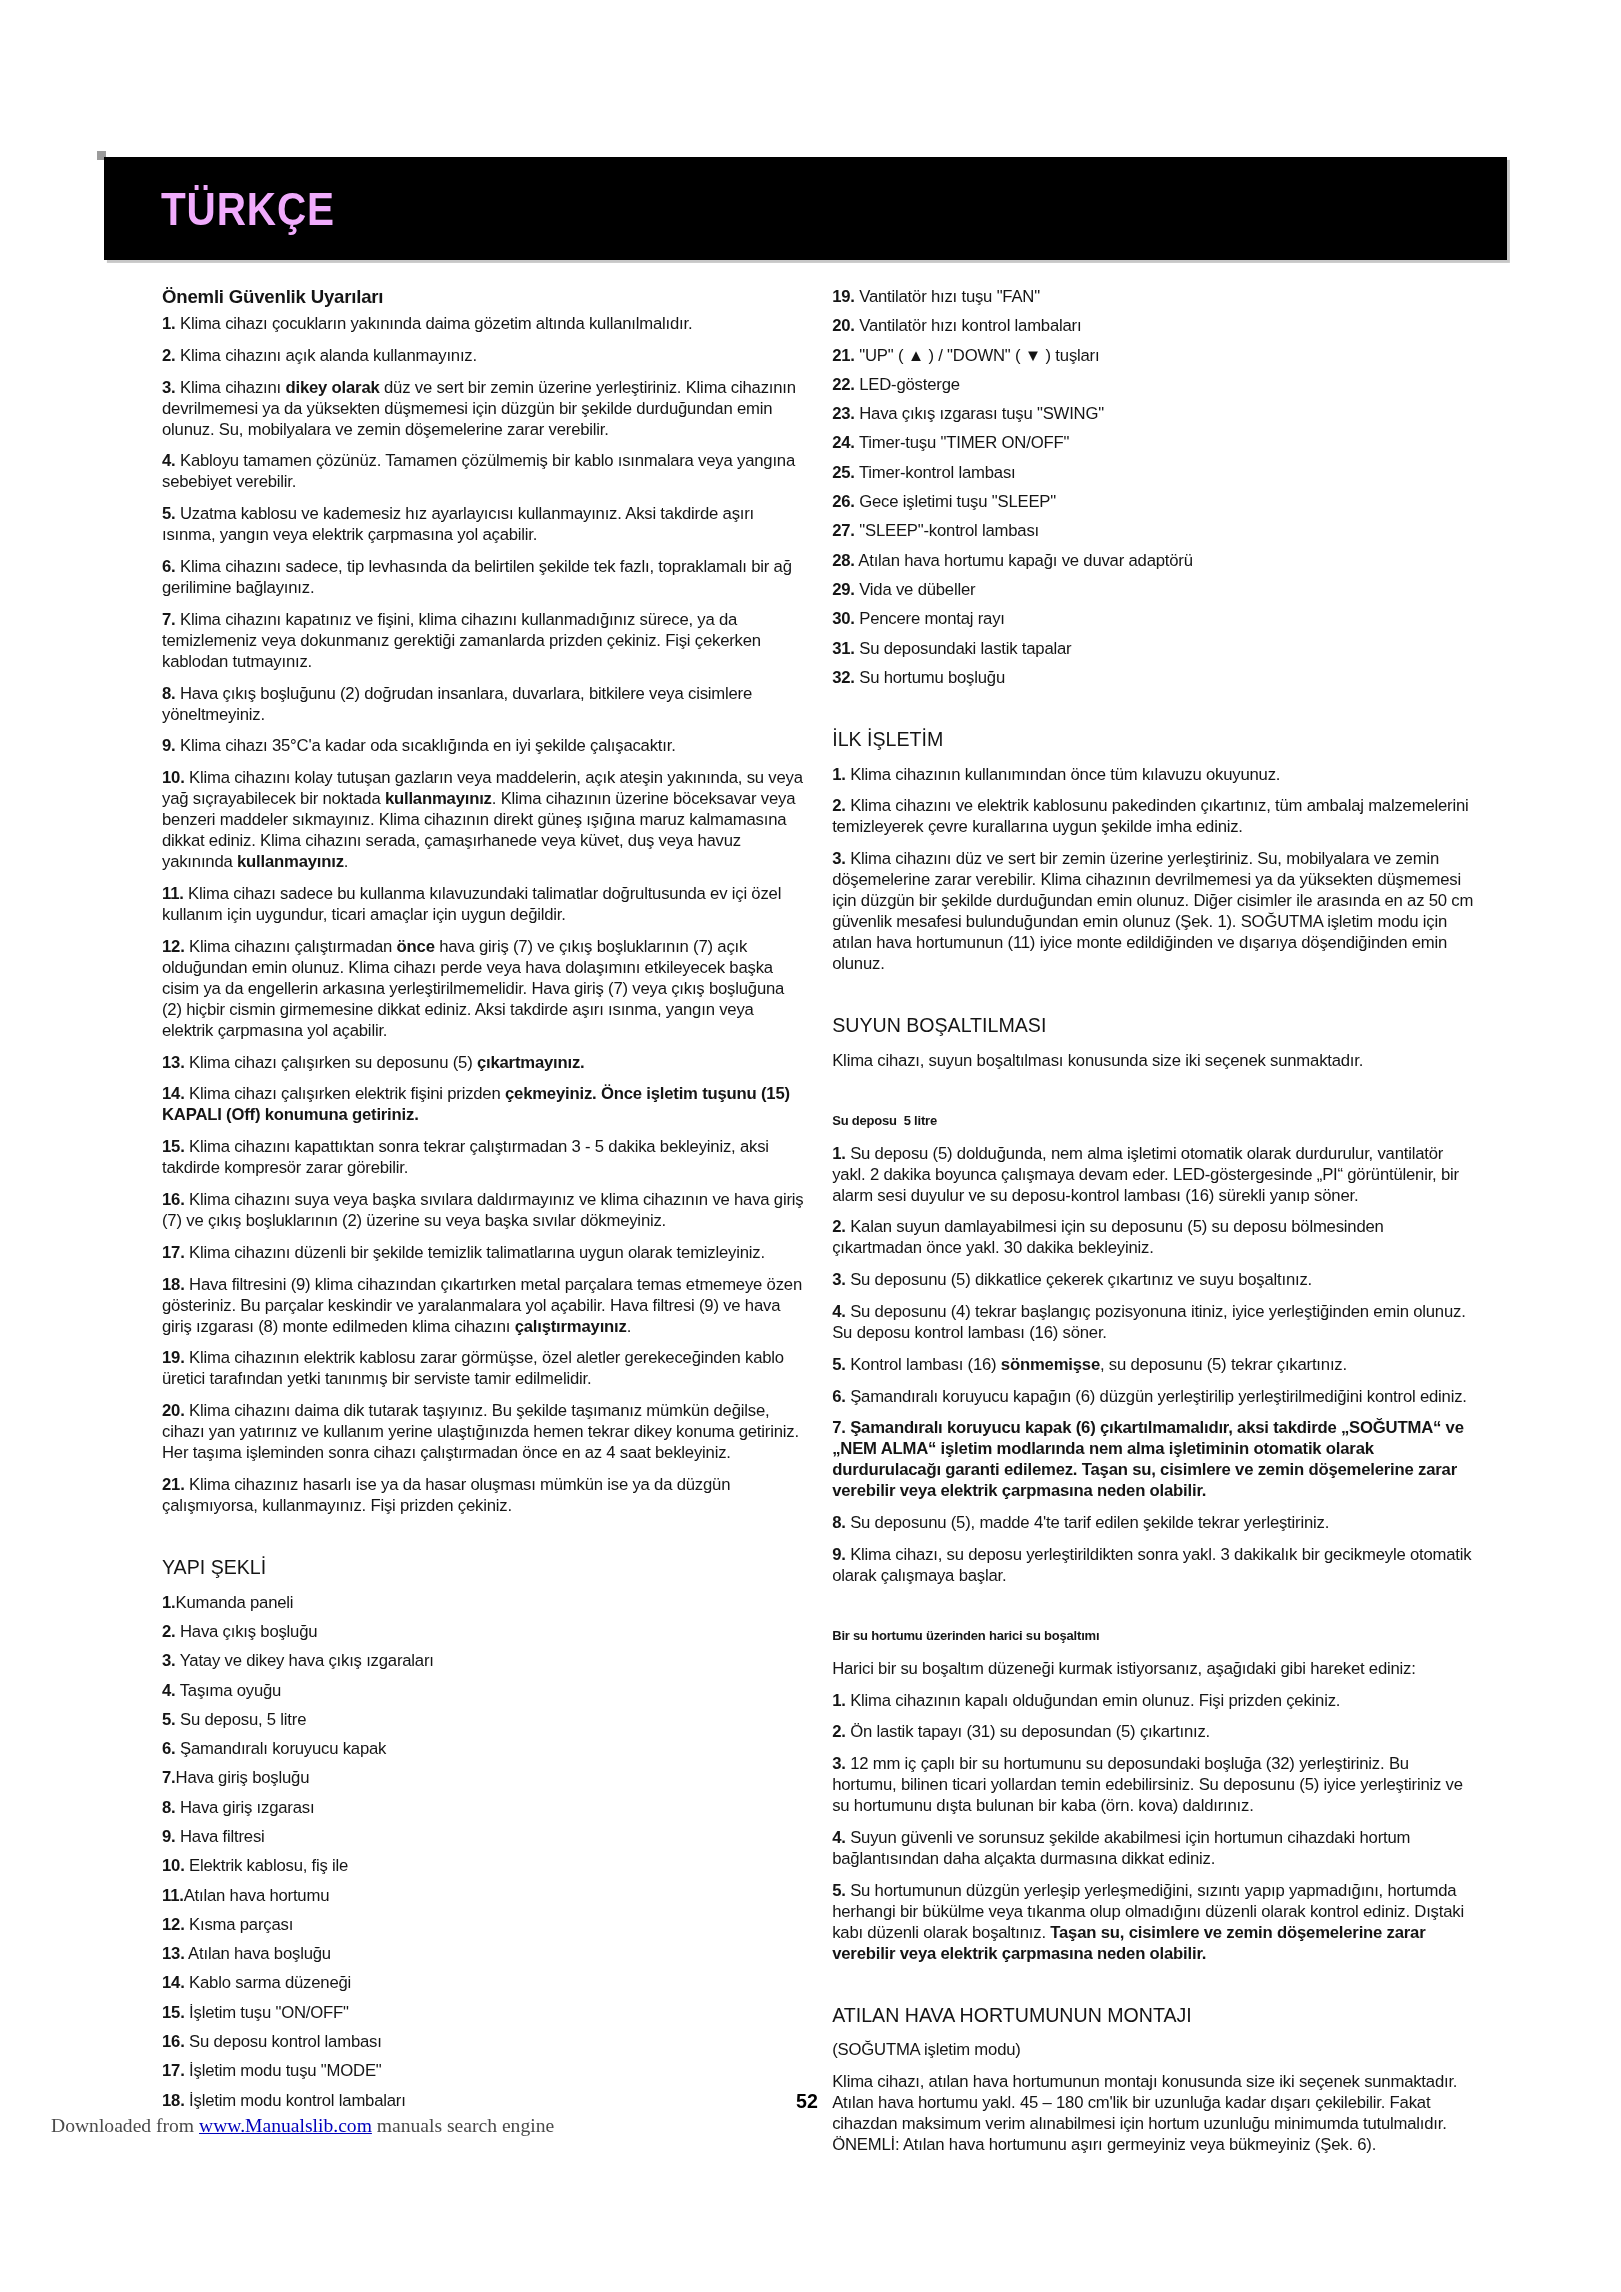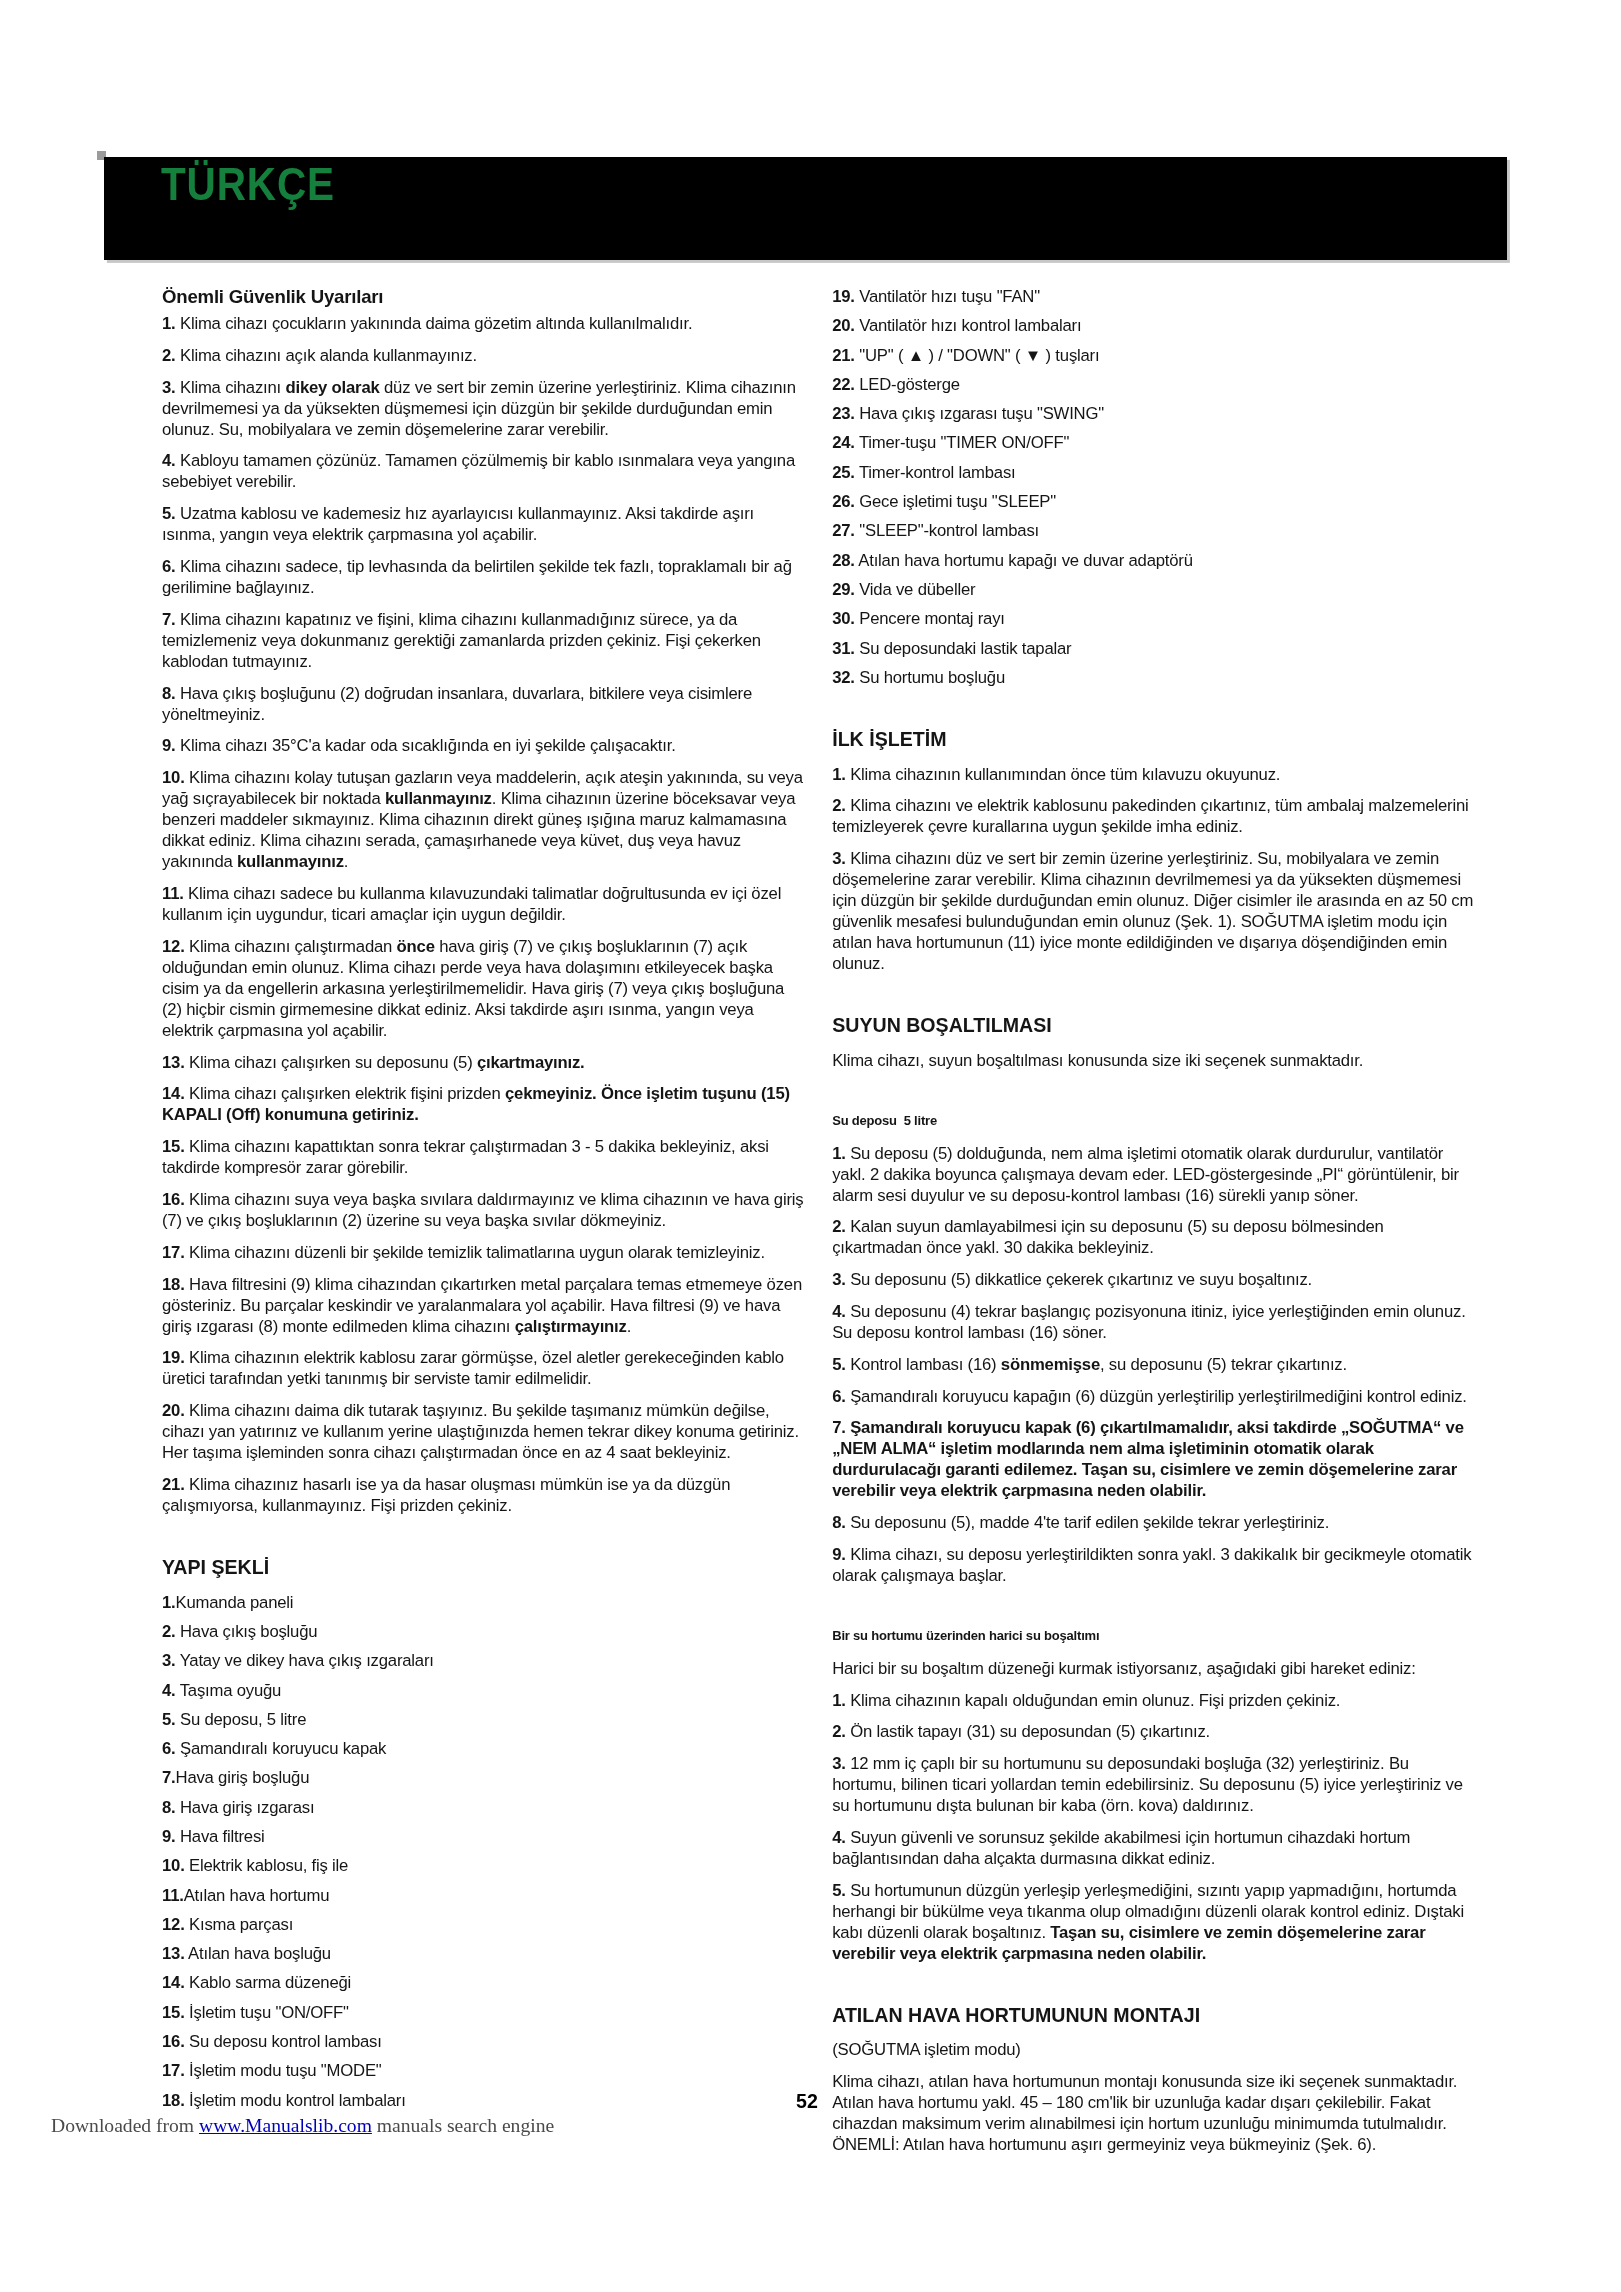--- a/index.html
+++ b/index.html
@@ -3,34 +3,34 @@
 <meta charset="utf-8">
 <style>
   html,body{margin:0;padding:0;}
   body{
     width:1621px;height:2293px;background:#ffffff;position:relative;
     font-family:"Liberation Sans","DejaVu Sans",sans-serif;color:#151515;
     -webkit-font-smoothing:antialiased;
   }
   .banner{
     position:absolute;left:104px;top:157px;width:1403px;height:103px;
-    background:#000;color:#15803d;display:flex;
+    background:#000;color:#f0abfc;display:flex;align-items:center;
     box-shadow:2.9px 2.9px 0 rgba(0,0,0,0.22);
   }
   .banner-title{
     margin-left:57px;font-size:46px;font-weight:bold;letter-spacing:1px;
     transform:scaleX(0.88);transform-origin:left center;
   }
   .corner-artifact{position:absolute;left:97px;top:151px;width:8.8px;height:8.8px;background:#9b9b9b;}
   .columns{position:absolute;left:162px;top:286px;width:1313px;display:flex;gap:27.4px;}
   .col{width:643px;font-size:16.7px;line-height:21px;letter-spacing:-0.2px;}
   .col p{margin:0 0 10.8px 0;}
   .num,.b{font-weight:bold;}
   .doc-heading{font-size:18.6px;font-weight:bold;margin:0 0 6px 0;}
-  .section-heading{font-size:19.6px;font-weight:bold;margin:41px 0 13.7px 0;letter-spacing:0;}
+  .section-heading{font-size:19.6px;font-weight:normal;margin:41px 0 13.7px 0;letter-spacing:0;}
   .sub-heading{font-size:13px;font-weight:bold;margin:39px 0 11.8px 0;}
   .parts p{margin:0 0 8.3px 0;}
   .footer{
     position:absolute;left:51px;top:2115px;
     font-family:"Liberation Serif","DejaVu Serif",serif;
     font-size:19.6px;color:#4a4a4a;
   }
   .footer-link{color:#0000bb;text-decoration:underline;cursor:pointer;font-family:Liberation Serif, serif;}
   .page-num{position:absolute;left:796px;top:2090px;font-size:19.6px;font-weight:bold;color:#000;}
 </style>

